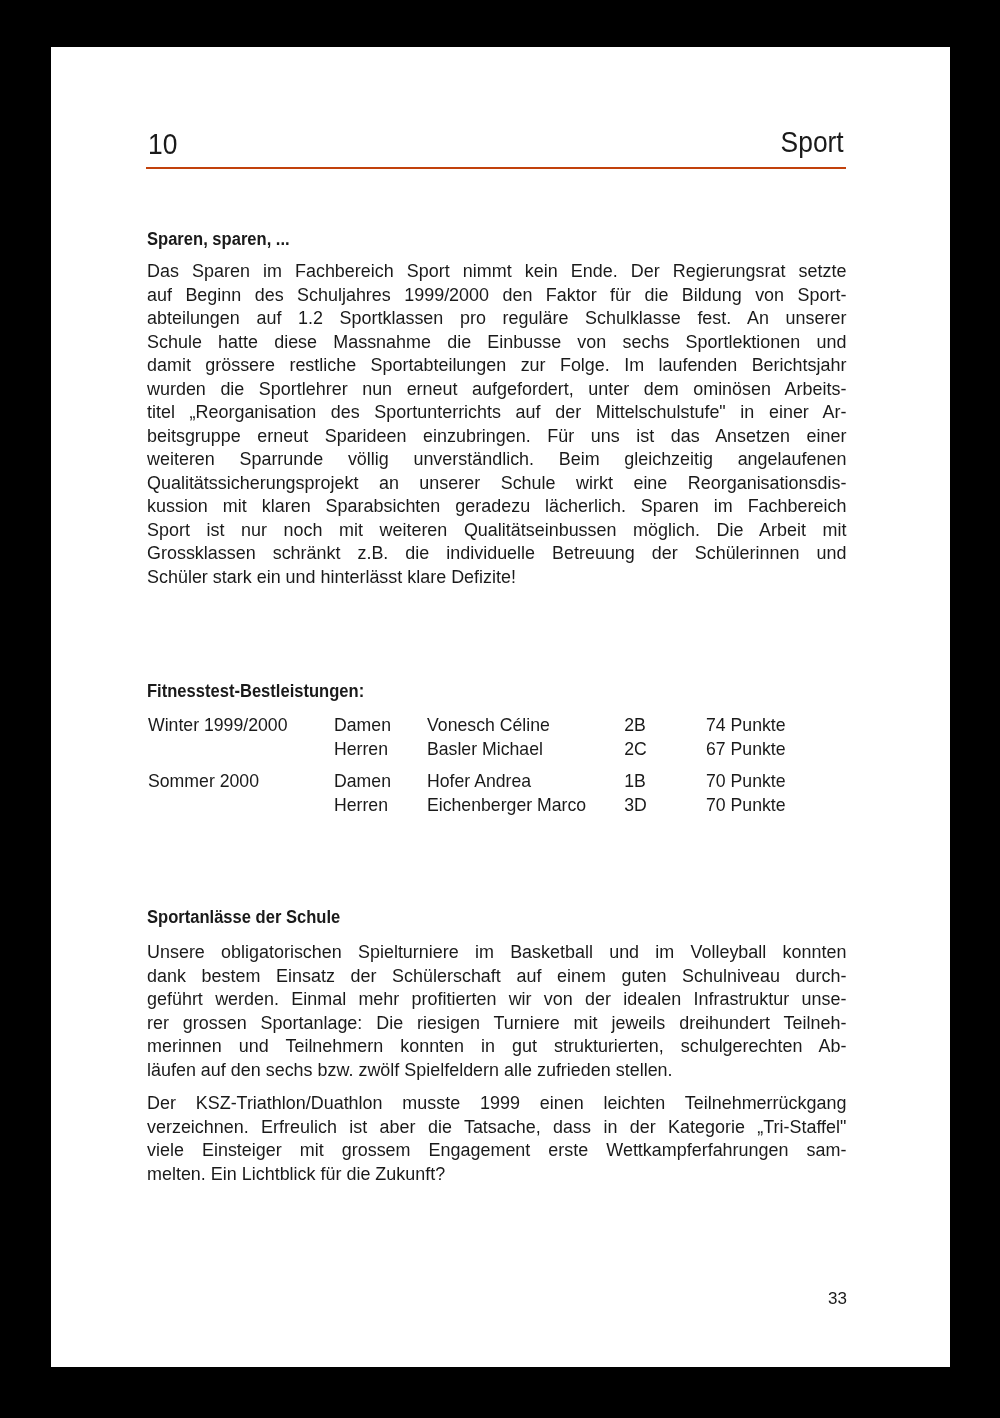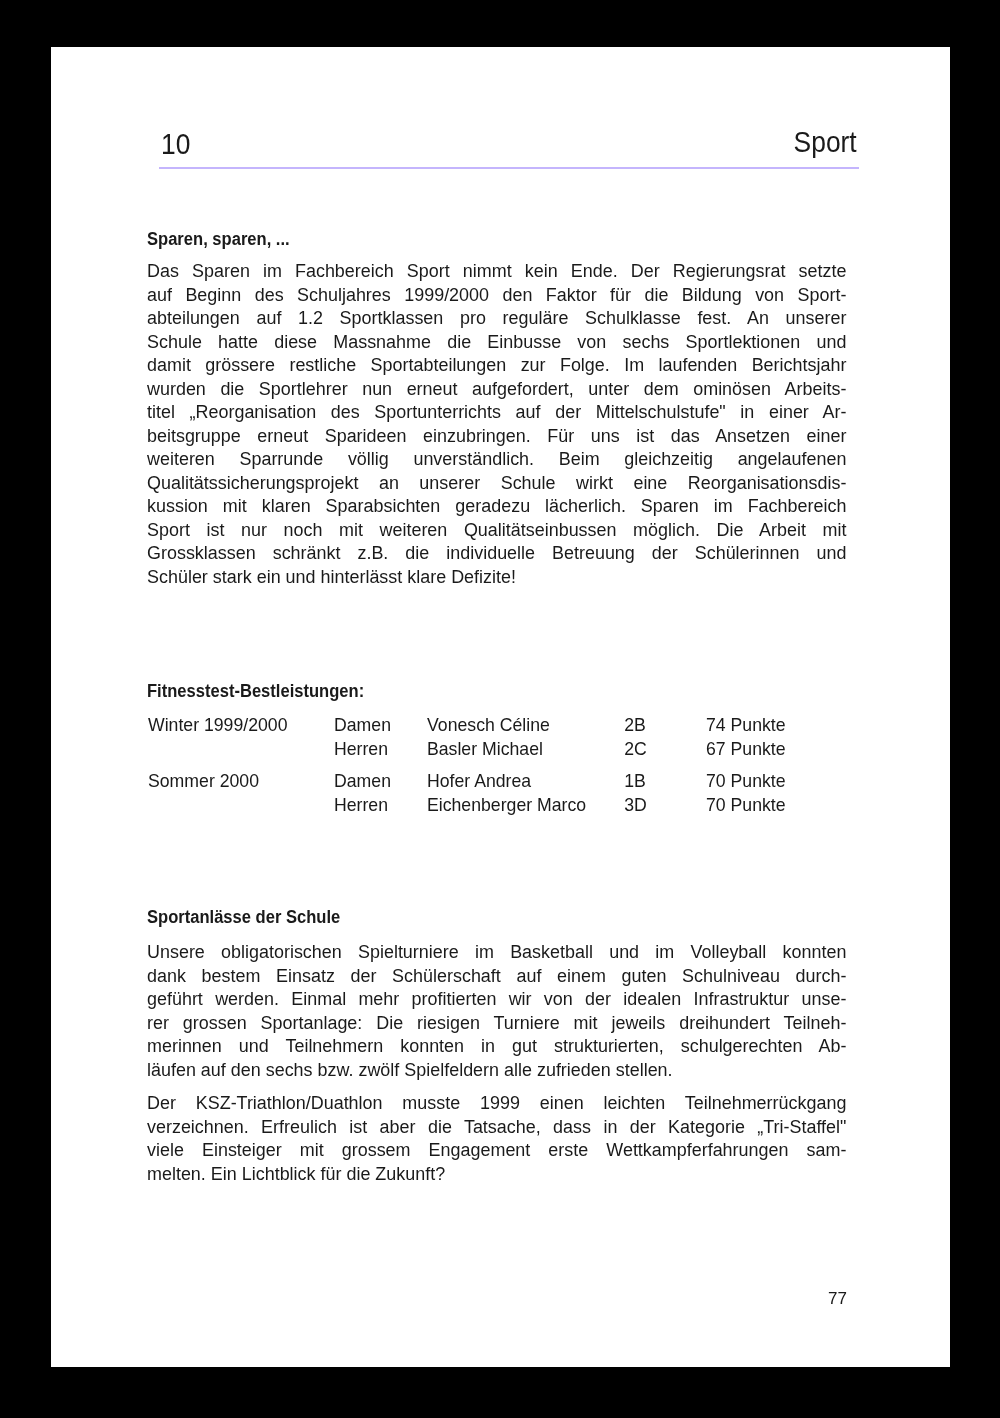--- a/index.html
+++ b/index.html
@@ -18,25 +18,25 @@
     .page {
       position: absolute;
       left: 51px;
       top: 47px;
       width: 899px;
       height: 1320px;
       background: #fff;
     }
     .header {
       position: absolute;
-      left: 108px;
+      left: 95px;
       top: 78px;
       width: 700px;
       height: 42px;
-      border-bottom: 2px solid #c4b5fd;
+      border-bottom: 2px solid #c2410c;
     }
     .chapter-num {
       position: absolute;
       left: 2px;
       top: 2px;
       font-size: 30px;
       letter-spacing: 0px;
       transform: scaleX(0.88);
       transform-origin: left;
     }
@@ -177,14 +177,14 @@
     <span class="line last">läufen auf den sechs bzw. zwölf Spielfeldern alle zufrieden stellen.</span>
   </div>
 
   <div class="para" style="top:1044px;">
     <span class="line">Der KSZ-Triathlon/Duathlon musste 1999 einen leichten Teilnehmerrückgang</span>
     <span class="line">verzeichnen. Erfreulich ist aber die Tatsache, dass in der Kategorie „Tri-Staffel"</span>
     <span class="line">viele Einsteiger mit grossem Engagement erste Wettkampferfahrungen sam-</span>
     <span class="line last">melten. Ein Lichtblick für die Zukunft?</span>
   </div>
 
-  <div class="page-number">77</div>
+  <div class="page-number">33</div>
 </div>
 
 </body></html>

